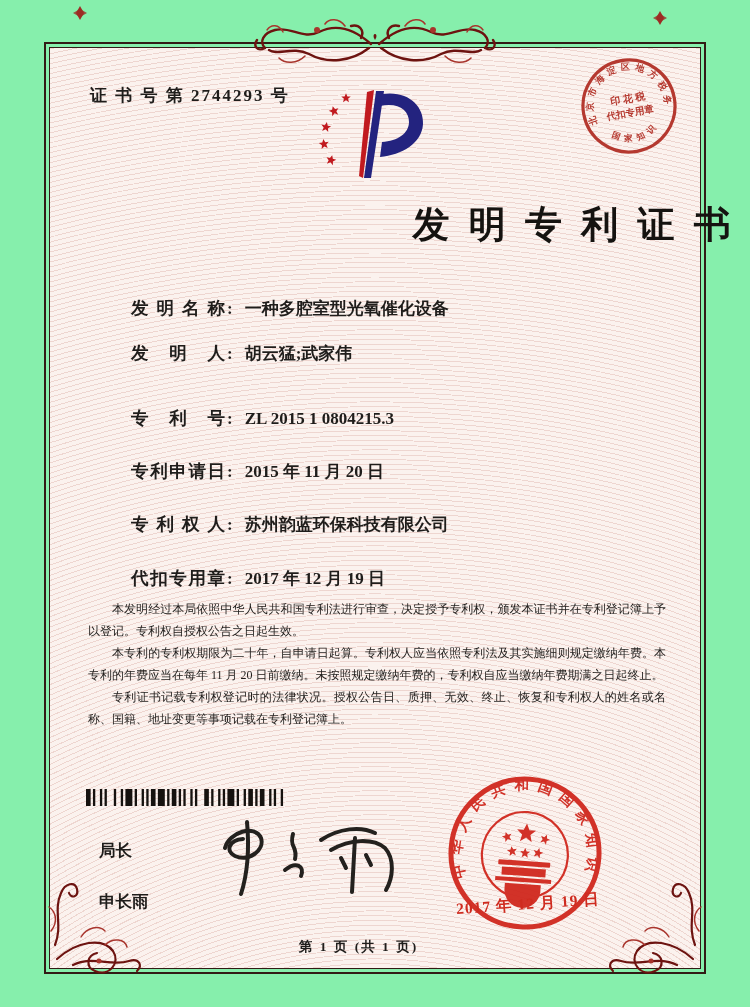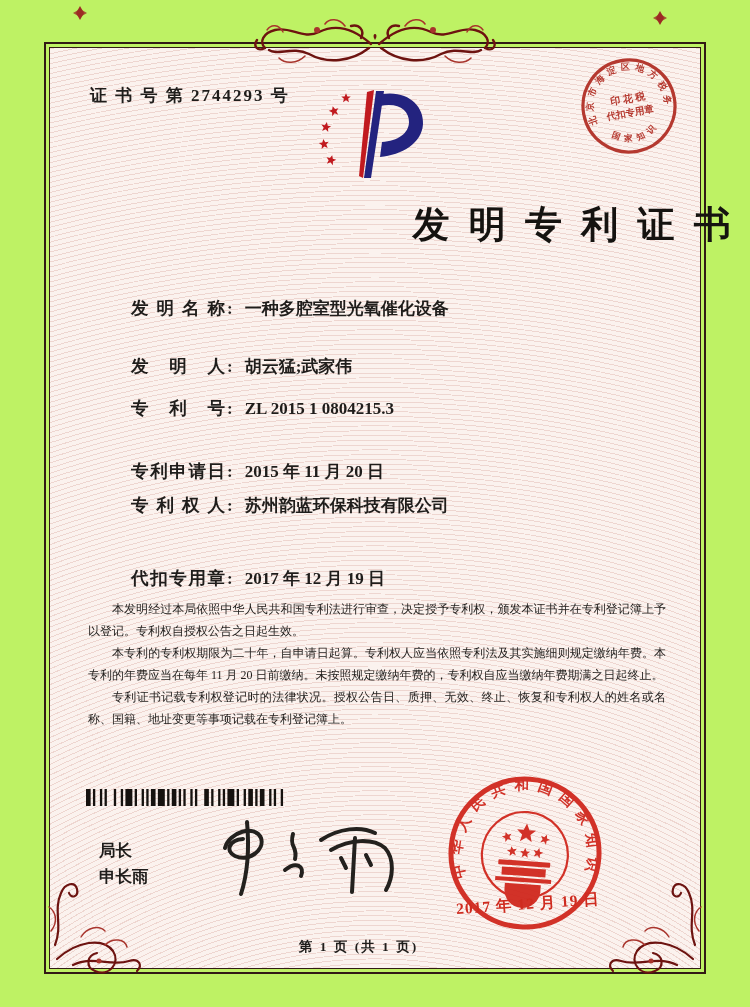--- a/index.html
+++ b/index.html
@@ -1,47 +1,47 @@
 <!DOCTYPE html>
 <html><head>
 <meta charset="utf-8">
 <style>
   html,body{margin:0;padding:0;background:#ffffff;}
   .page{
     position:relative;width:750px;height:1007px;overflow:hidden;
-    background:#bef264;
+    background:#86efac;
     font-family:"Liberation Serif","DejaVu Serif",serif;
     color:#1f1d1b;
   }
   
   .frame{position:absolute;left:44px;top:42px;width:658px;height:928px;border:2px solid #321b15;}
   .frame-inner{
     position:absolute;inset:3px;border:1px solid #321b15;
     background-color:#fbf2ee;
     background-image:repeating-radial-gradient(140% 95% at 50% 145%,
       rgba(208,148,138,0.30) 0 1px, rgba(255,255,255,0) 1px 5px);
   }
   .ornaments{position:absolute;left:0;top:0;pointer-events:none;}
   .cert-no{position:absolute;left:90px;top:84px;font-size:17px;font-weight:700;letter-spacing:2px;}
   .title{
     position:absolute;left:0;right:0;top:200px;text-align:right;
     font-size:37px;font-weight:700;letter-spacing:.52em;text-indent:.52em;color:#151310;
   }
   .logo{position:absolute;left:310px;top:86px;}
   .tax-stamp{position:absolute;left:579px;top:56px;opacity:.92;}
   .field{position:absolute;left:95px;font-size:17px;font-weight:700;white-space:nowrap;margin-left:36px;}
-  .f0{top:296px}.f1{top:354px}.f2{top:396px}.f3{top:459px}.f4{top:493px}.f5{top:566px}
+  .f0{top:296px}.f1{top:341px}.f2{top:406px}.f3{top:459px}.f4{top:512px}.f5{top:566px}
   .field .lbl{display:inline-block;width:94px;text-align:justify;text-align-last:justify;font-size:17.5px;}
   .field .colon{font-weight:700;margin:0 12px 0 2px;}
   .body-text{position:absolute;left:88px;width:578px;top:598px;font-size:12px;line-height:22px;text-align:justify;}
   .body-text p{margin:0;text-indent:2em;}
   .barcode{position:absolute;left:86px;top:789px;}
   .director{position:absolute;left:99px;top:840px;font-size:16.5px;font-weight:700;
     font-family:"Liberation Sans","DejaVu Sans",sans-serif;}
-  .director .name{margin-top:4px;}
+  .director .name{margin-top:29px;}
   .signature{position:absolute;left:203px;top:806px;}
   .office-seal{position:absolute;left:443px;top:771px;opacity:.95;}
   .seal-date{
     position:absolute;left:448px;top:894px;width:160px;text-align:center;
     color:#cf2b1f;font-size:15.5px;font-weight:700;letter-spacing:1px;transform:rotate(-4deg);
   }
   .footer{position:absolute;left:0;right:52px;top:938px;text-align:center;font-size:13.5px;font-weight:700;letter-spacing:2px;margin-left:19px;}
   text{font-family:"Liberation Serif","DejaVu Serif",serif;}
 </style>
 </head>

